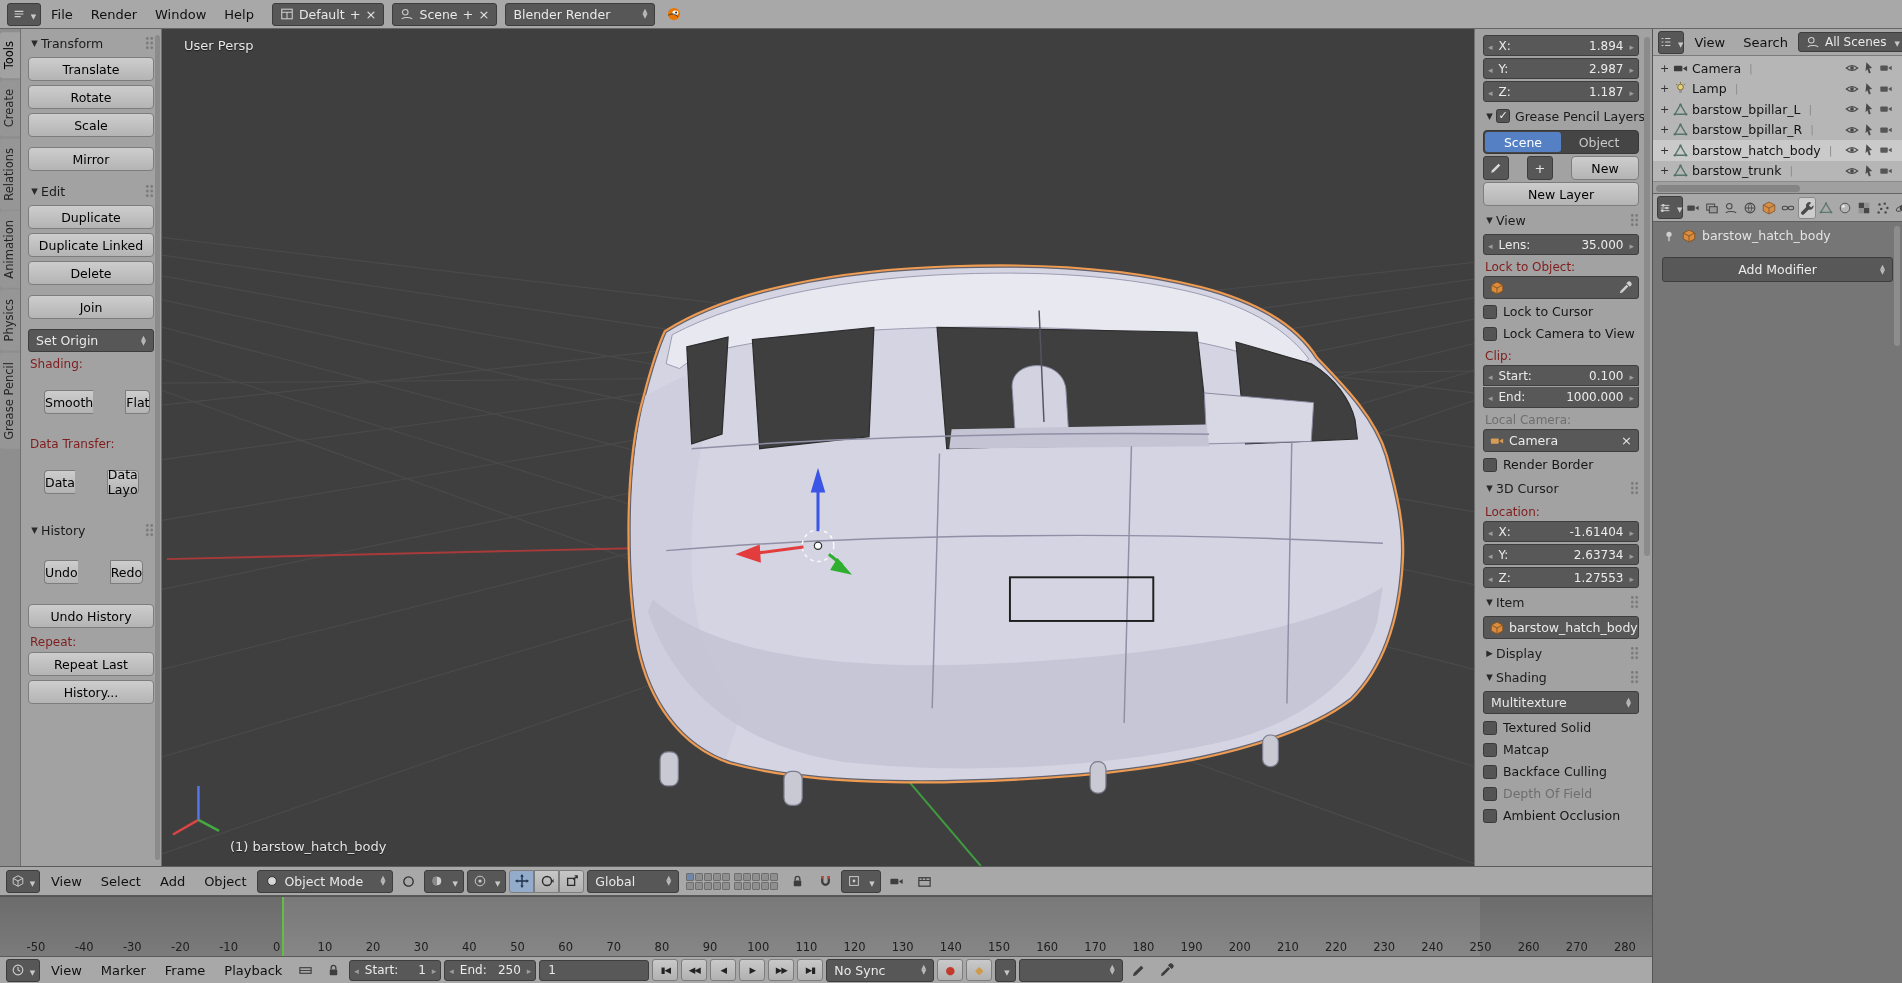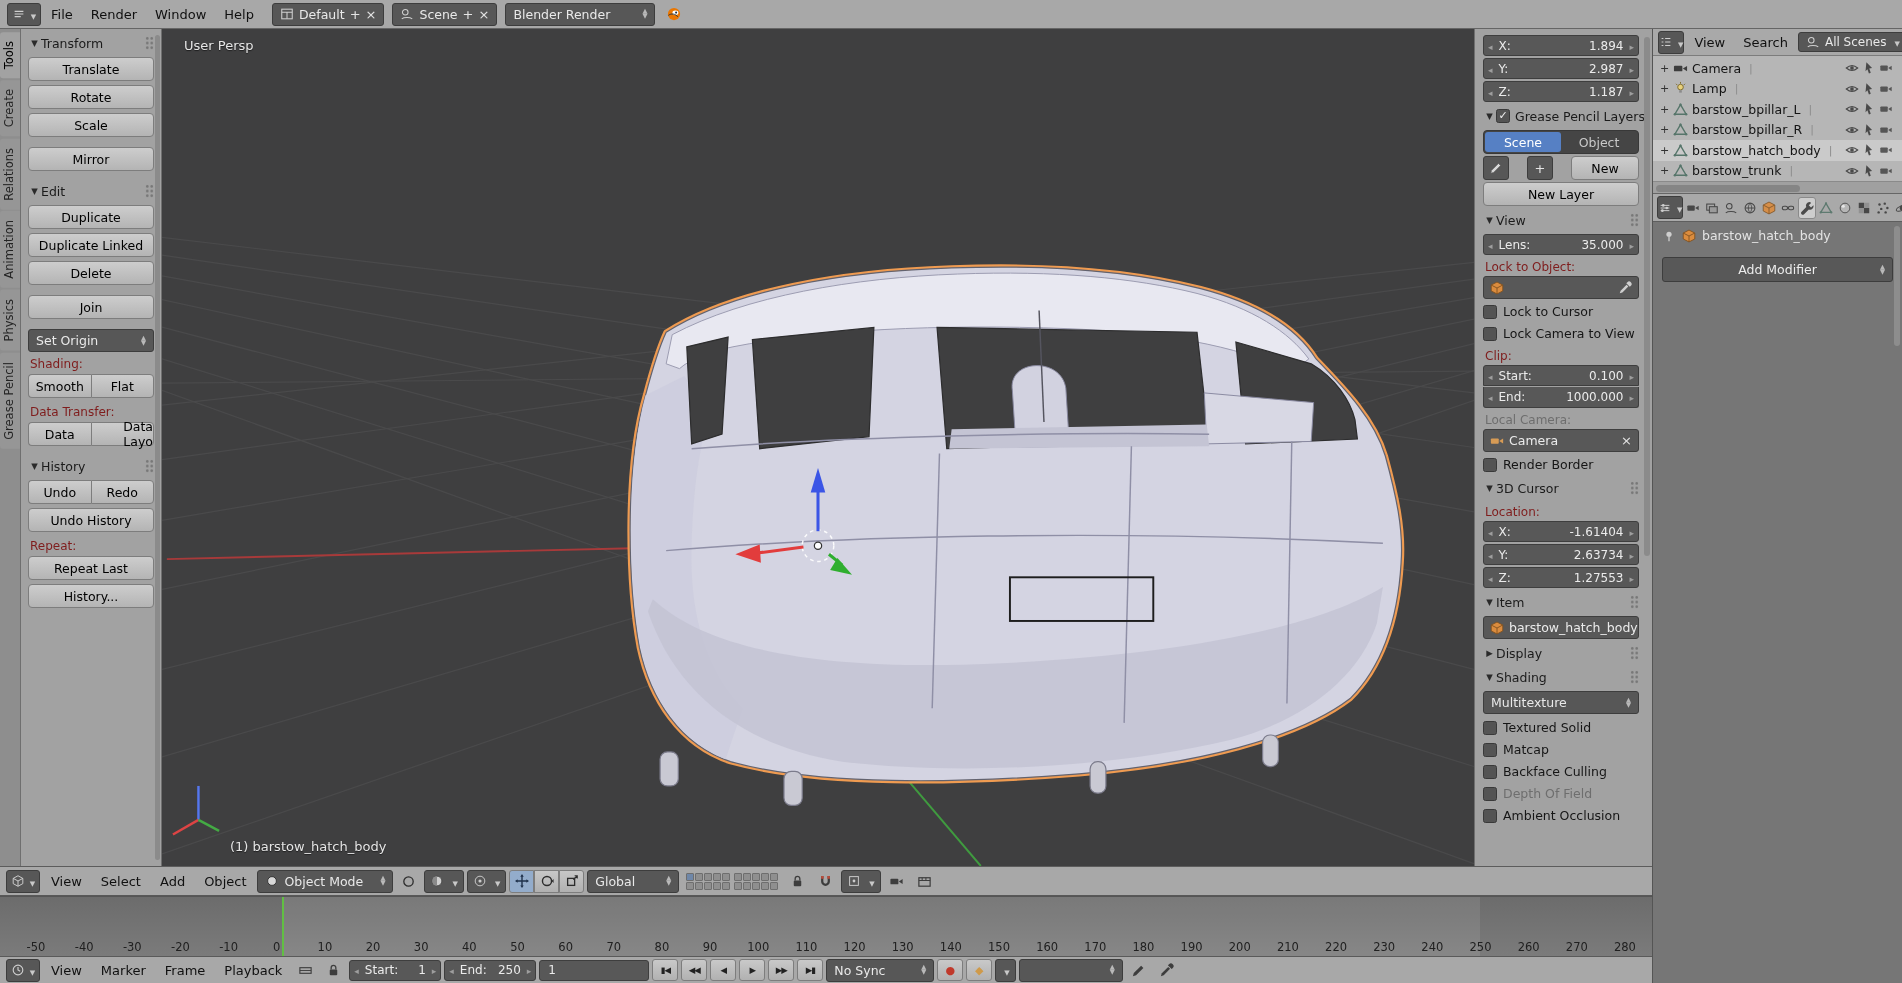--- a/index.html
+++ b/index.html
@@ -23,21 +23,21 @@
   .ud::before{content:"▲";} .ud::after{content:"▼";}
   .dna::after{content:"▼";font-size:7px;color:#c9c9c9;margin-left:3px;}
   .plus::after{content:"+";font-size:13px;color:#e4e4e4;}
   .xx::after{content:"×";font-size:13px;color:#e4e4e4;}
   .sqbtn{display:inline-flex;align-items:center;justify-content:center;width:19px;height:23px;
          background:#575757;border:1px solid #3d3d3d;border-radius:3px;}
 
   .btnl{height:24px;margin:2px 0;background:linear-gradient(#cdcdcd,#b4b4b4);border:1px solid #7d7d7d;
         border-radius:4px;display:flex;align-items:center;justify-content:center;font-size:12.5px;color:#000;}
   .half-row{display:flex;margin:2px 0;}
-  .half-row .btnl{flex:1;margin:0;text-align:right;}
+  .half-row .btnl{flex:1;margin:16px;}
   .half-row .btnl:first-child{border-radius:4px 0 0 4px;border-right:none;}
   .half-row .btnl:last-child{border-radius:0 4px 4px 0;}
 
   .phdr{display:flex;align-items:center;height:24px;font-size:12.5px;color:#1b1b1b;white-space:nowrap;}
   .tri{width:13px;text-align:center;font-size:8.5px;color:#2a2a2a;flex:0 0 13px;}
   .tri.down::after{content:"▼";} .tri.right::after{content:"▶";}
   .dots{margin-left:auto;width:9px;height:14px;
         background-image:radial-gradient(circle,#777 1.2px,transparent 1.4px);background-size:4.5px 4.7px;}
   .slab{font-size:12px;color:#7f1d1d;margin:5px 2px 1px;}
 

